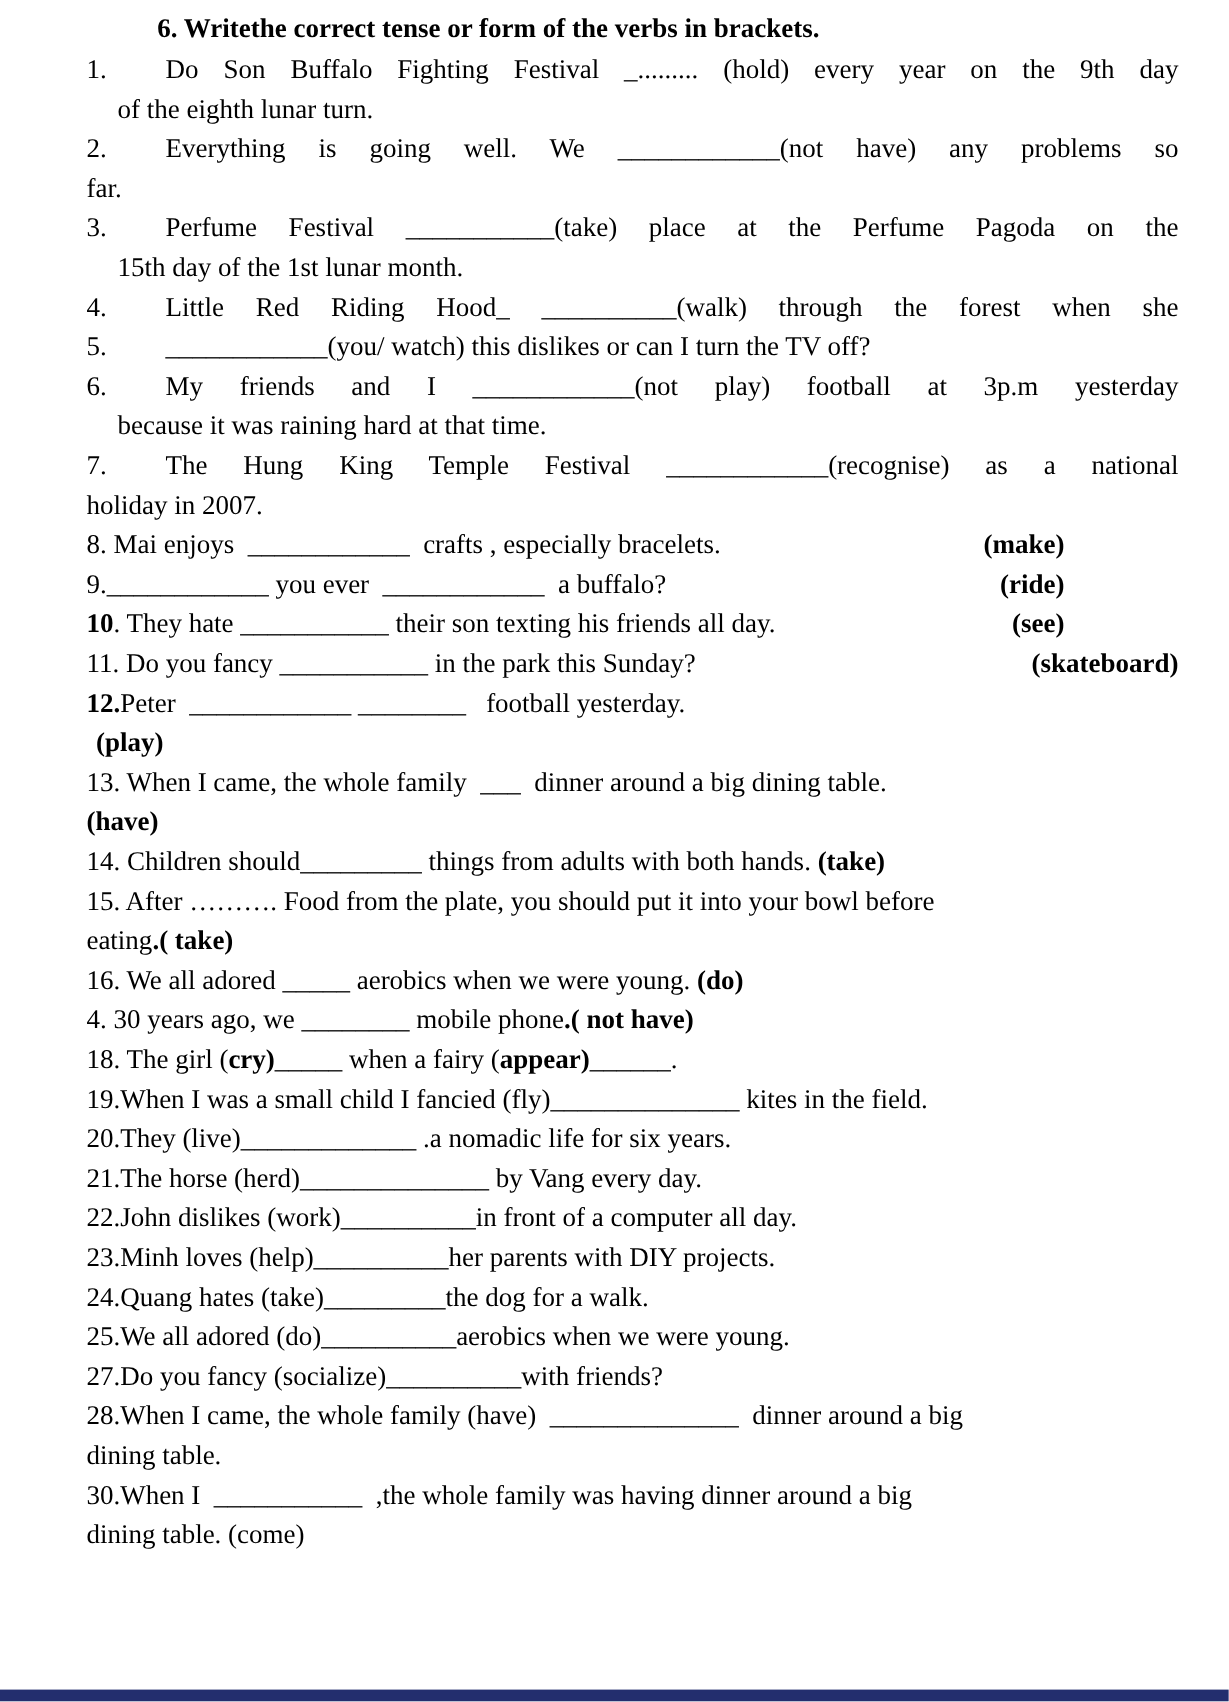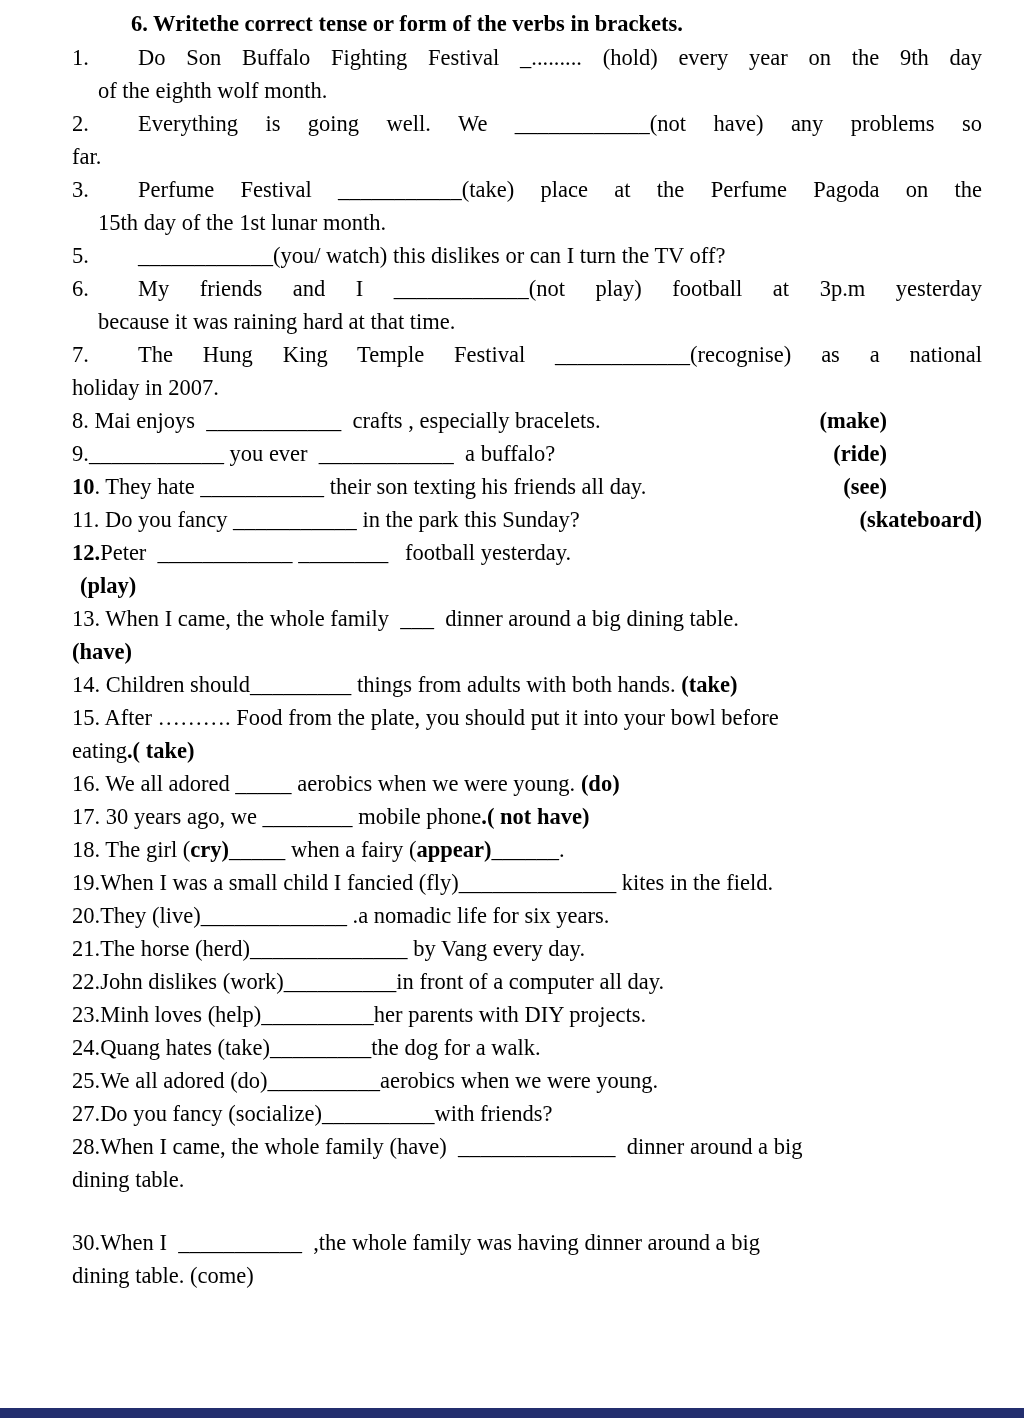--- a/index.html
+++ b/index.html
@@ -21,39 +21,40 @@
   }
   .line { line-height: 33px; min-height: 33px; }
   .b { font-weight: 700; }
   .numtab { display: inline-block; width: 66px; }
   .ind { padding-left: 26px; }
   .pind { padding-left: 8px; }
   .just { text-align: justify; text-align-last: justify; }
   .vr, .vr2 { display: flex; }
   .vr .right { margin-left: auto; margin-right: 95px; white-space: nowrap; }
   .vr2 .right { margin-left: auto; margin-right: 0; white-space: nowrap; }
-  .gap-top { margin-top: 30px; }
+  .gap-top { }
   .footer-bar {
     position: absolute;
     left: 0; bottom: 0;
     width: 100%; height: 10px;
   }
 </style>
 </head>
 <body style="background: rgb(255, 255, 255); color: rgb(0, 0, 0);">
 
 <div class="page">
   <div class="title">6. Writethe correct tense or form of the verbs in brackets.</div>
   <div id="doc-lines">
       <div class="line just"><span class="numtab">1.</span><span>Do Son Buffalo Fighting Festival _......... (hold) every year on the 9th day</span></div>
-      <div class="line ind"><span>of the eighth wolf month.</span></div>
+      <div class="line ind"><span>of the eighth lunar turn.</span></div>
       <div class="line just"><span class="numtab">2.</span><span>Everything is going well. We ____________(not have) any problems so</span></div>
       <div class="line"><span>far.</span></div>
       <div class="line just"><span class="numtab">3.</span><span>Perfume Festival ___________(take) place at the Perfume Pagoda on the</span></div>
       <div class="line ind"><span>15th day of the 1st lunar month.</span></div>
+      <div class="line just"><span class="numtab">4.</span><span>Little Red Riding Hood_ __________(walk) through the forest when she</span></div>
       <div class="line"><span class="numtab">5.</span><span>____________(you/ watch) this dislikes or can I turn the TV off?</span></div>
       <div class="line just"><span class="numtab">6.</span><span>My friends and I ____________(not play) football at 3p.m yesterday</span></div>
       <div class="line ind"><span>because it was raining hard at that time.</span></div>
       <div class="line just"><span class="numtab">7.</span><span>The Hung King Temple Festival ____________(recognise) as a national</span></div>
       <div class="line"><span>holiday in 2007.</span></div>
       <div class="line vr">
         <span>8. Mai enjoys &nbsp;____________&nbsp; crafts , especially bracelets.</span>
         <span class="b right">(make)</span>
       </div>
       <div class="line vr">
@@ -70,21 +71,21 @@
         <span class="b right">(skateboard)</span>
       </div>
       <div class="line"><span class="b">12.</span><span>Peter &nbsp;____________ ________ &nbsp;&nbsp;football yesterday.</span></div>
       <div class="line pind"><span class="b">(play)</span></div>
       <div class="line"><span>13. When I came, the whole family &nbsp;___&nbsp; dinner around a big dining table.</span></div>
       <div class="line"><span class="b">(have)</span></div>
       <div class="line"><span>14. Children should_________ things from adults with both hands. </span><span class="b">(take)</span></div>
       <div class="line"><span>15. After ………. Food from the plate, you should put it into your bowl before</span></div>
       <div class="line"><span>eating</span><span class="b">.( take)</span></div>
       <div class="line"><span>16. We all adored _____ aerobics when we were young. </span><span class="b">(do)</span></div>
-      <div class="line"><span>17. 30 years ago, we ________ mobile phone</span><span class="b">.( not have)</span></div>
+      <div class="line"><span>4. 30 years ago, we ________ mobile phone</span><span class="b">.( not have)</span></div>
       <div class="line"><span>18. The girl (</span><span class="b">cry)</span><span>_____ when a fairy (</span><span class="b">appear)</span><span>______.</span></div>
       <div class="line"><span>19.When I was a small child I fancied (fly)______________ kites in the field.</span></div>
       <div class="line"><span>20.They (live)_____________ .a nomadic life for six years.</span></div>
       <div class="line"><span>21.The horse (herd)______________ by Vang every day.</span></div>
       <div class="line"><span>22.John dislikes (work)__________in front of a computer all day.</span></div>
       <div class="line"><span>23.Minh loves (help)__________her parents with DIY projects.</span></div>
       <div class="line"><span>24.Quang hates (take)_________the dog for a walk.</span></div>
       <div class="line"><span>25.We all adored (do)__________aerobics when we were young.</span></div>
       <div class="line"><span>27.Do you fancy (socialize)__________with friends?</span></div>
       <div class="line"><span>28.When I came, the whole family (have) &nbsp;______________&nbsp; dinner around a big</span></div>

